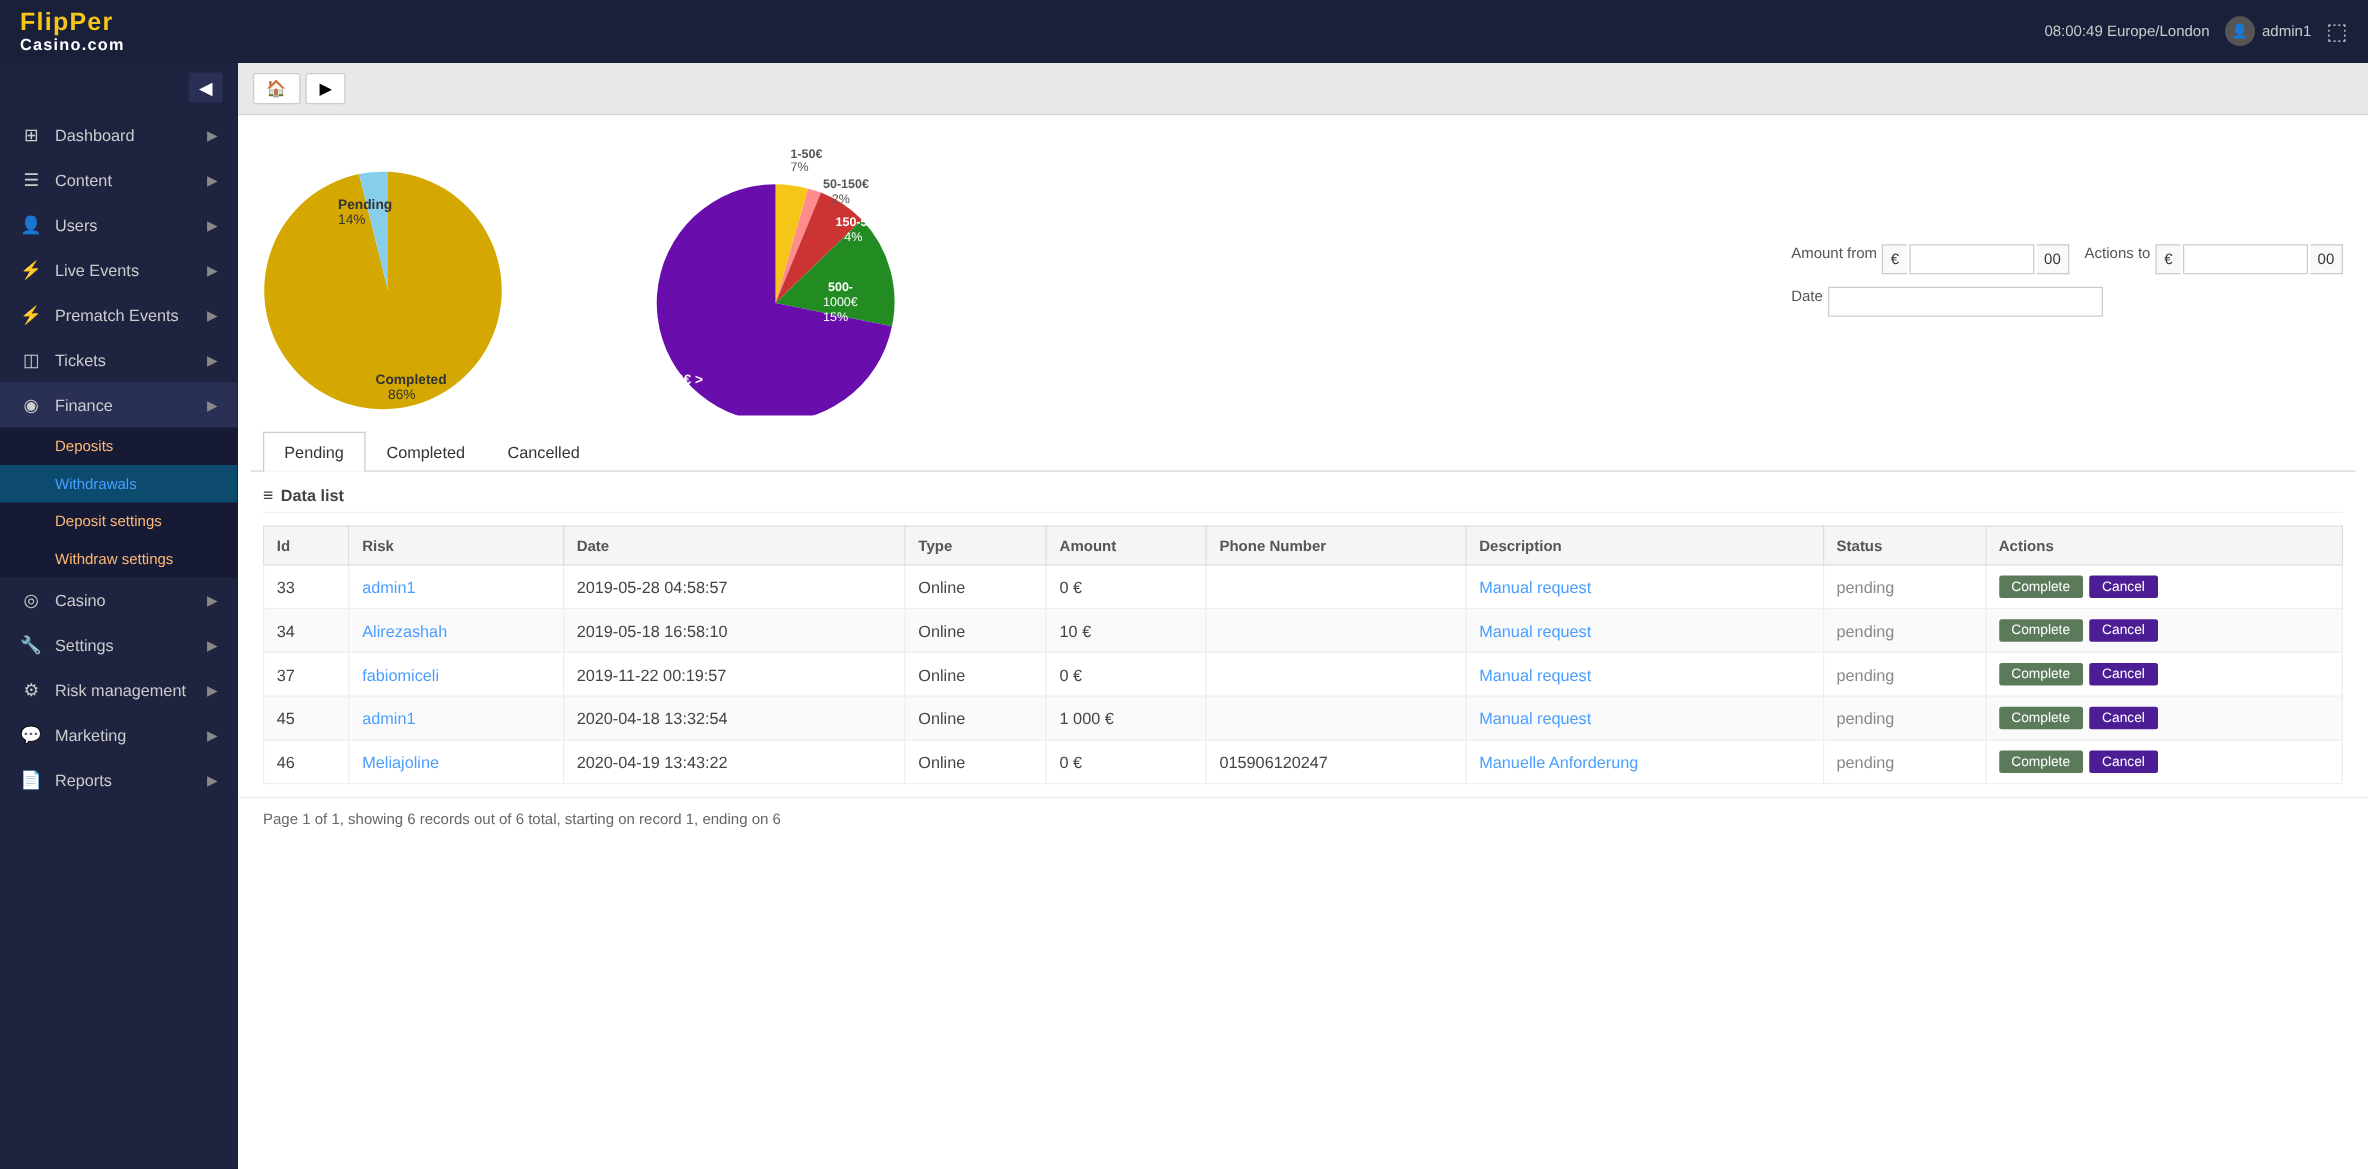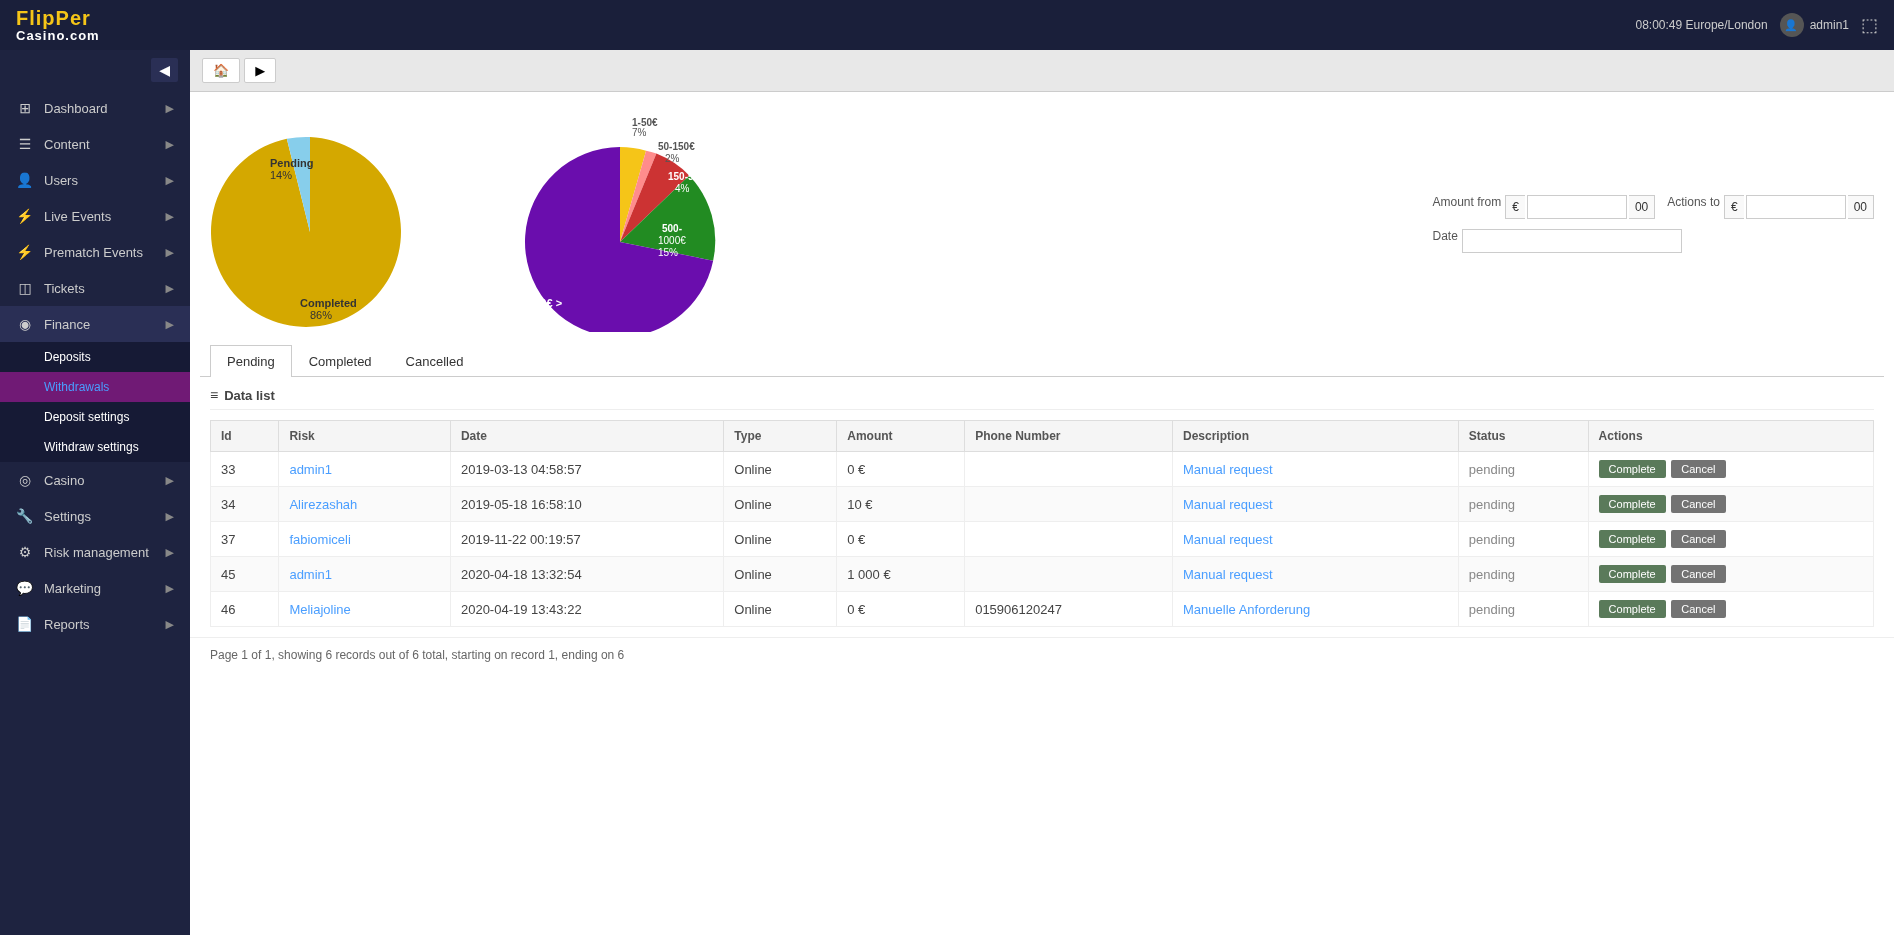--- a/index.html
+++ b/index.html
@@ -21,22 +21,22 @@
     
     .sidebar { width: 190px; background: #1e2340; display: flex; flex-direction: column; overflow-y: auto; flex-shrink: 0; }
     .sidebar-toggle { padding: 8px 12px; display: flex; justify-content: flex-end; }
     .sidebar-toggle-btn { background: #2a2f55; border: none; color: #fff; padding: 4px 8px; cursor: pointer; border-radius: 2px; font-size: 14px; }
     .nav-item { display: flex; align-items: center; justify-content: space-between; padding: 10px 16px; color: #ccc; cursor: pointer; transition: background 0.15s; }
     .nav-item.active { background: #2a2f55; }
     .nav-item-label { display: flex; align-items: center; gap: 10px; font-size: 13px; }
     .nav-icon { width: 18px; text-align: center; font-size: 14px; }
     .nav-arrow { font-size: 11px; color: #888; }
     .nav-sub { background: #161a35; }
-    .nav-sub-item { padding: 8px 16px 8px 44px; color: #ffffff; cursor: pointer; font-size: 12px; }
-    .nav-sub-item.active { color: #4a9eff; background: #701a75; }
+    .nav-sub-item { padding: 8px 16px 8px 44px; color: #fdba74; cursor: pointer; font-size: 12px; }
+    .nav-sub-item.active { color: #4a9eff; background: #0c4a6e; }
 
     
     .breadcrumb-bar { background: #e8e8e8; height: 42px; display: flex; align-items: center; padding: 0 12px; gap: 4px; flex-shrink: 0; border-bottom: 1px solid #ccc; }
     .breadcrumb-btn { background: #fff; border: 1px solid #ccc; padding: 4px 10px; cursor: pointer; font-size: 13px; border-radius: 2px; }
 
     
     .main-content { flex: 1; background: #f0f0f0; overflow-y: auto; }
     .content-area { background: #fff; margin: 0; min-height: 100%; }
 
     
@@ -69,21 +69,21 @@
     .hamburger-icon { font-size: 14px; }
 
     
     table { width: 100%; border-collapse: collapse; font-size: 13px; }
     th { background: #f5f5f5; padding: 8px 10px; text-align: left; border: 1px solid #ddd; font-weight: bold; color: #555; font-size: 12px; }
     td { padding: 8px 10px; border: 1px solid #eee; color: #444; }
     tr:nth-child(even) td { background: #fafafa; }
     .link-text { color: #4a9eff; cursor: pointer; }
     .status-pending { color: #888; }
     .action-complete { background: #5a7a5a; color: #fff; border: none; padding: 3px 10px; cursor: pointer; border-radius: 2px; font-size: 11px; margin-right: 2px; }
-    .action-cancel { background: #737373; color: #fff; border: none; padding: 3px 10px; cursor: pointer; border-radius: 2px; font-size: 11px; }
+    .action-cancel { background: #4c1d95; color: #fff; border: none; padding: 3px 10px; cursor: pointer; border-radius: 2px; font-size: 11px; }
 
     
     .pagination-text { padding: 10px 20px; font-size: 12px; color: #666; background: #fff; border-top: 1px solid #eee; }
   </style>
 </head>
 <body>
 
 <div class="topbar" style="position:relative; z-index:10;">
   <div class="topbar-logo">
     <div class="logo-text">
@@ -334,21 +334,21 @@
               <th><span>Phone Number</span></th>
               <th><span>Description</span></th>
               <th><span>Status</span></th>
               <th><span>Actions</span></th>
             </tr>
           </thead>
           <tbody id="table-body">
           <tr>
       <td>33</td>
       <td><span class="link-text">admin1</span></td>
-      <td>2019-03-13 04:58:57</td>
+      <td>2019-05-28 04:58:57</td>
       <td>Online</td>
       <td>0 €</td>
       <td></td>
       <td><span class="link-text">Manual request</span></td>
       <td><span class="status-pending">pending</span></td>
       <td>
         <button class="action-complete">Complete</button>
         <button class="action-cancel">Cancel</button>
       </td>
     </tr>

